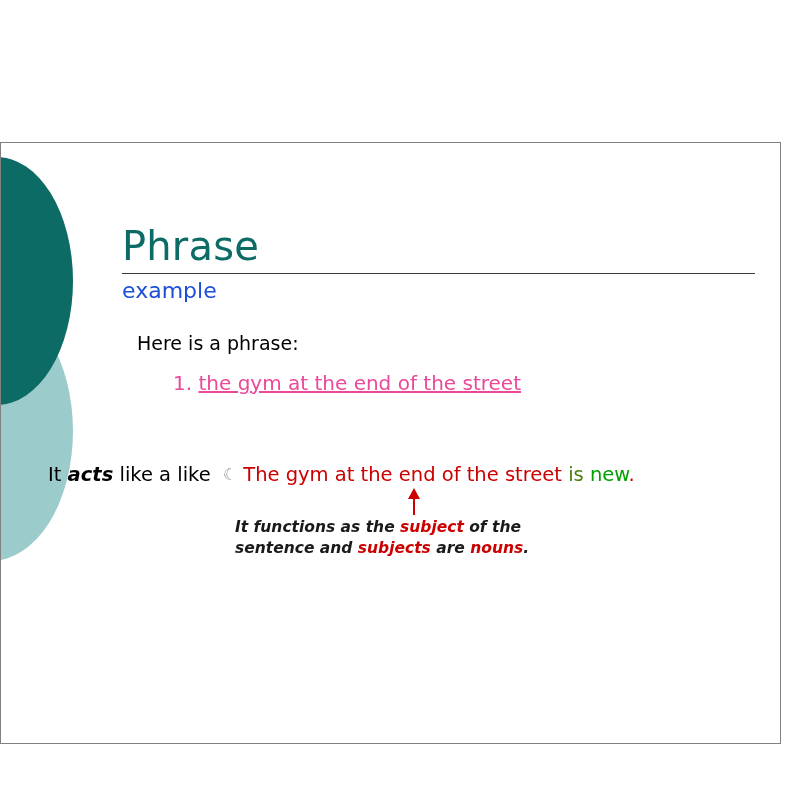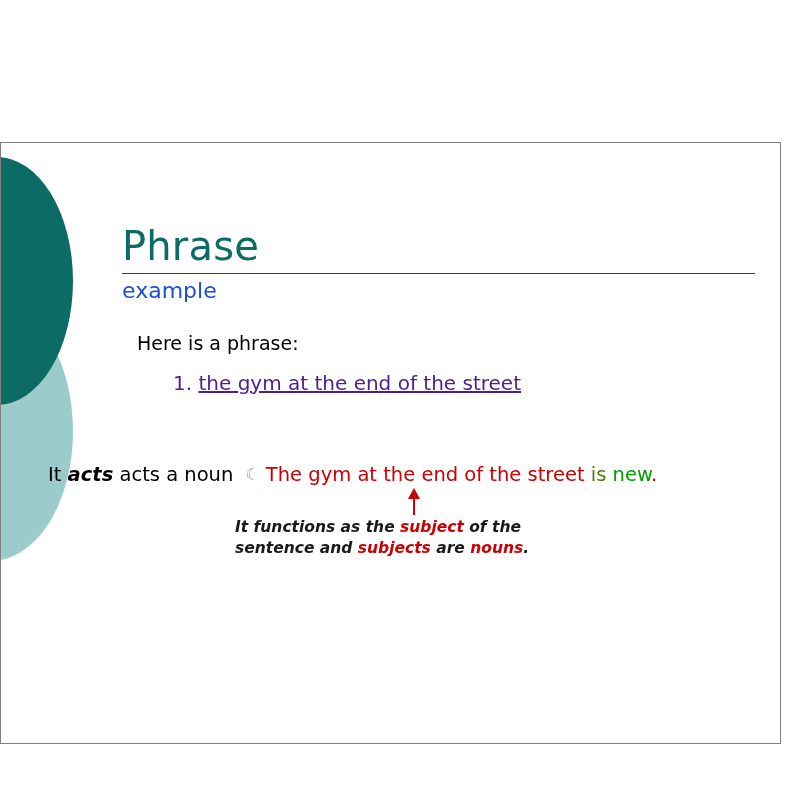--- a/index.html
+++ b/index.html
@@ -100,21 +100,21 @@
     font-size: 19px;
     color: #000000;
     white-space: nowrap;
   }
 
   #numbered-item {
     position: absolute;
     left: 172px;
     top: 228px;
     font-size: 20px;
-    color: #4c1d95;
+    color: #ec4899;
     white-space: nowrap;
   }
   #numbered-item .item-number { text-decoration: none; }
   #numbered-item .item-text { text-decoration: underline; }
 
   #analysis-line {
     position: absolute;
     left: 47px;
     top: 320px;
     font-size: 19.5px;
@@ -173,21 +173,21 @@
 
   <div id="body-content">
 
     <div id="intro-line">Here is a phrase:</div>
 
     <div id="numbered-item">
       <span class="item-number">1.</span><span>&nbsp;</span><span class="item-text">the gym at the end of the street</span>
     </div>
 
     <div id="analysis-line">
-      <span>It </span><span class="bold-italic">acts</span><span> acts a noun </span><span id="moon-icon">☾</span><span class="tx-red">The gym at the end of the street</span><span class="tx-blue"> is</span><span class="tx-green"> new</span><span class="tx-red">.</span>
+      <span>It </span><span class="bold-italic">acts</span><span> like a like </span><span id="moon-icon">☾</span><span class="tx-red">The gym at the end of the street</span><span class="tx-blue"> is</span><span class="tx-green"> new</span><span class="tx-red">.</span>
     </div>
 
     <svg id="up-arrow-annotation" viewBox="0 0 18 28">
       <line x1="9" y1="27" x2="9" y2="8" stroke="#CC0000" stroke-width="2"></line>
       <polygon points="9,0 15,11 3,11" fill="#CC0000"></polygon>
     </svg>
 
     <div id="footnote">
       <span>It functions as the </span><span class="tx-red">subject</span><span> of the sentence and </span><span class="tx-red">subjects</span><span> are </span><span class="tx-red">nouns</span><span>.</span>
     </div>

